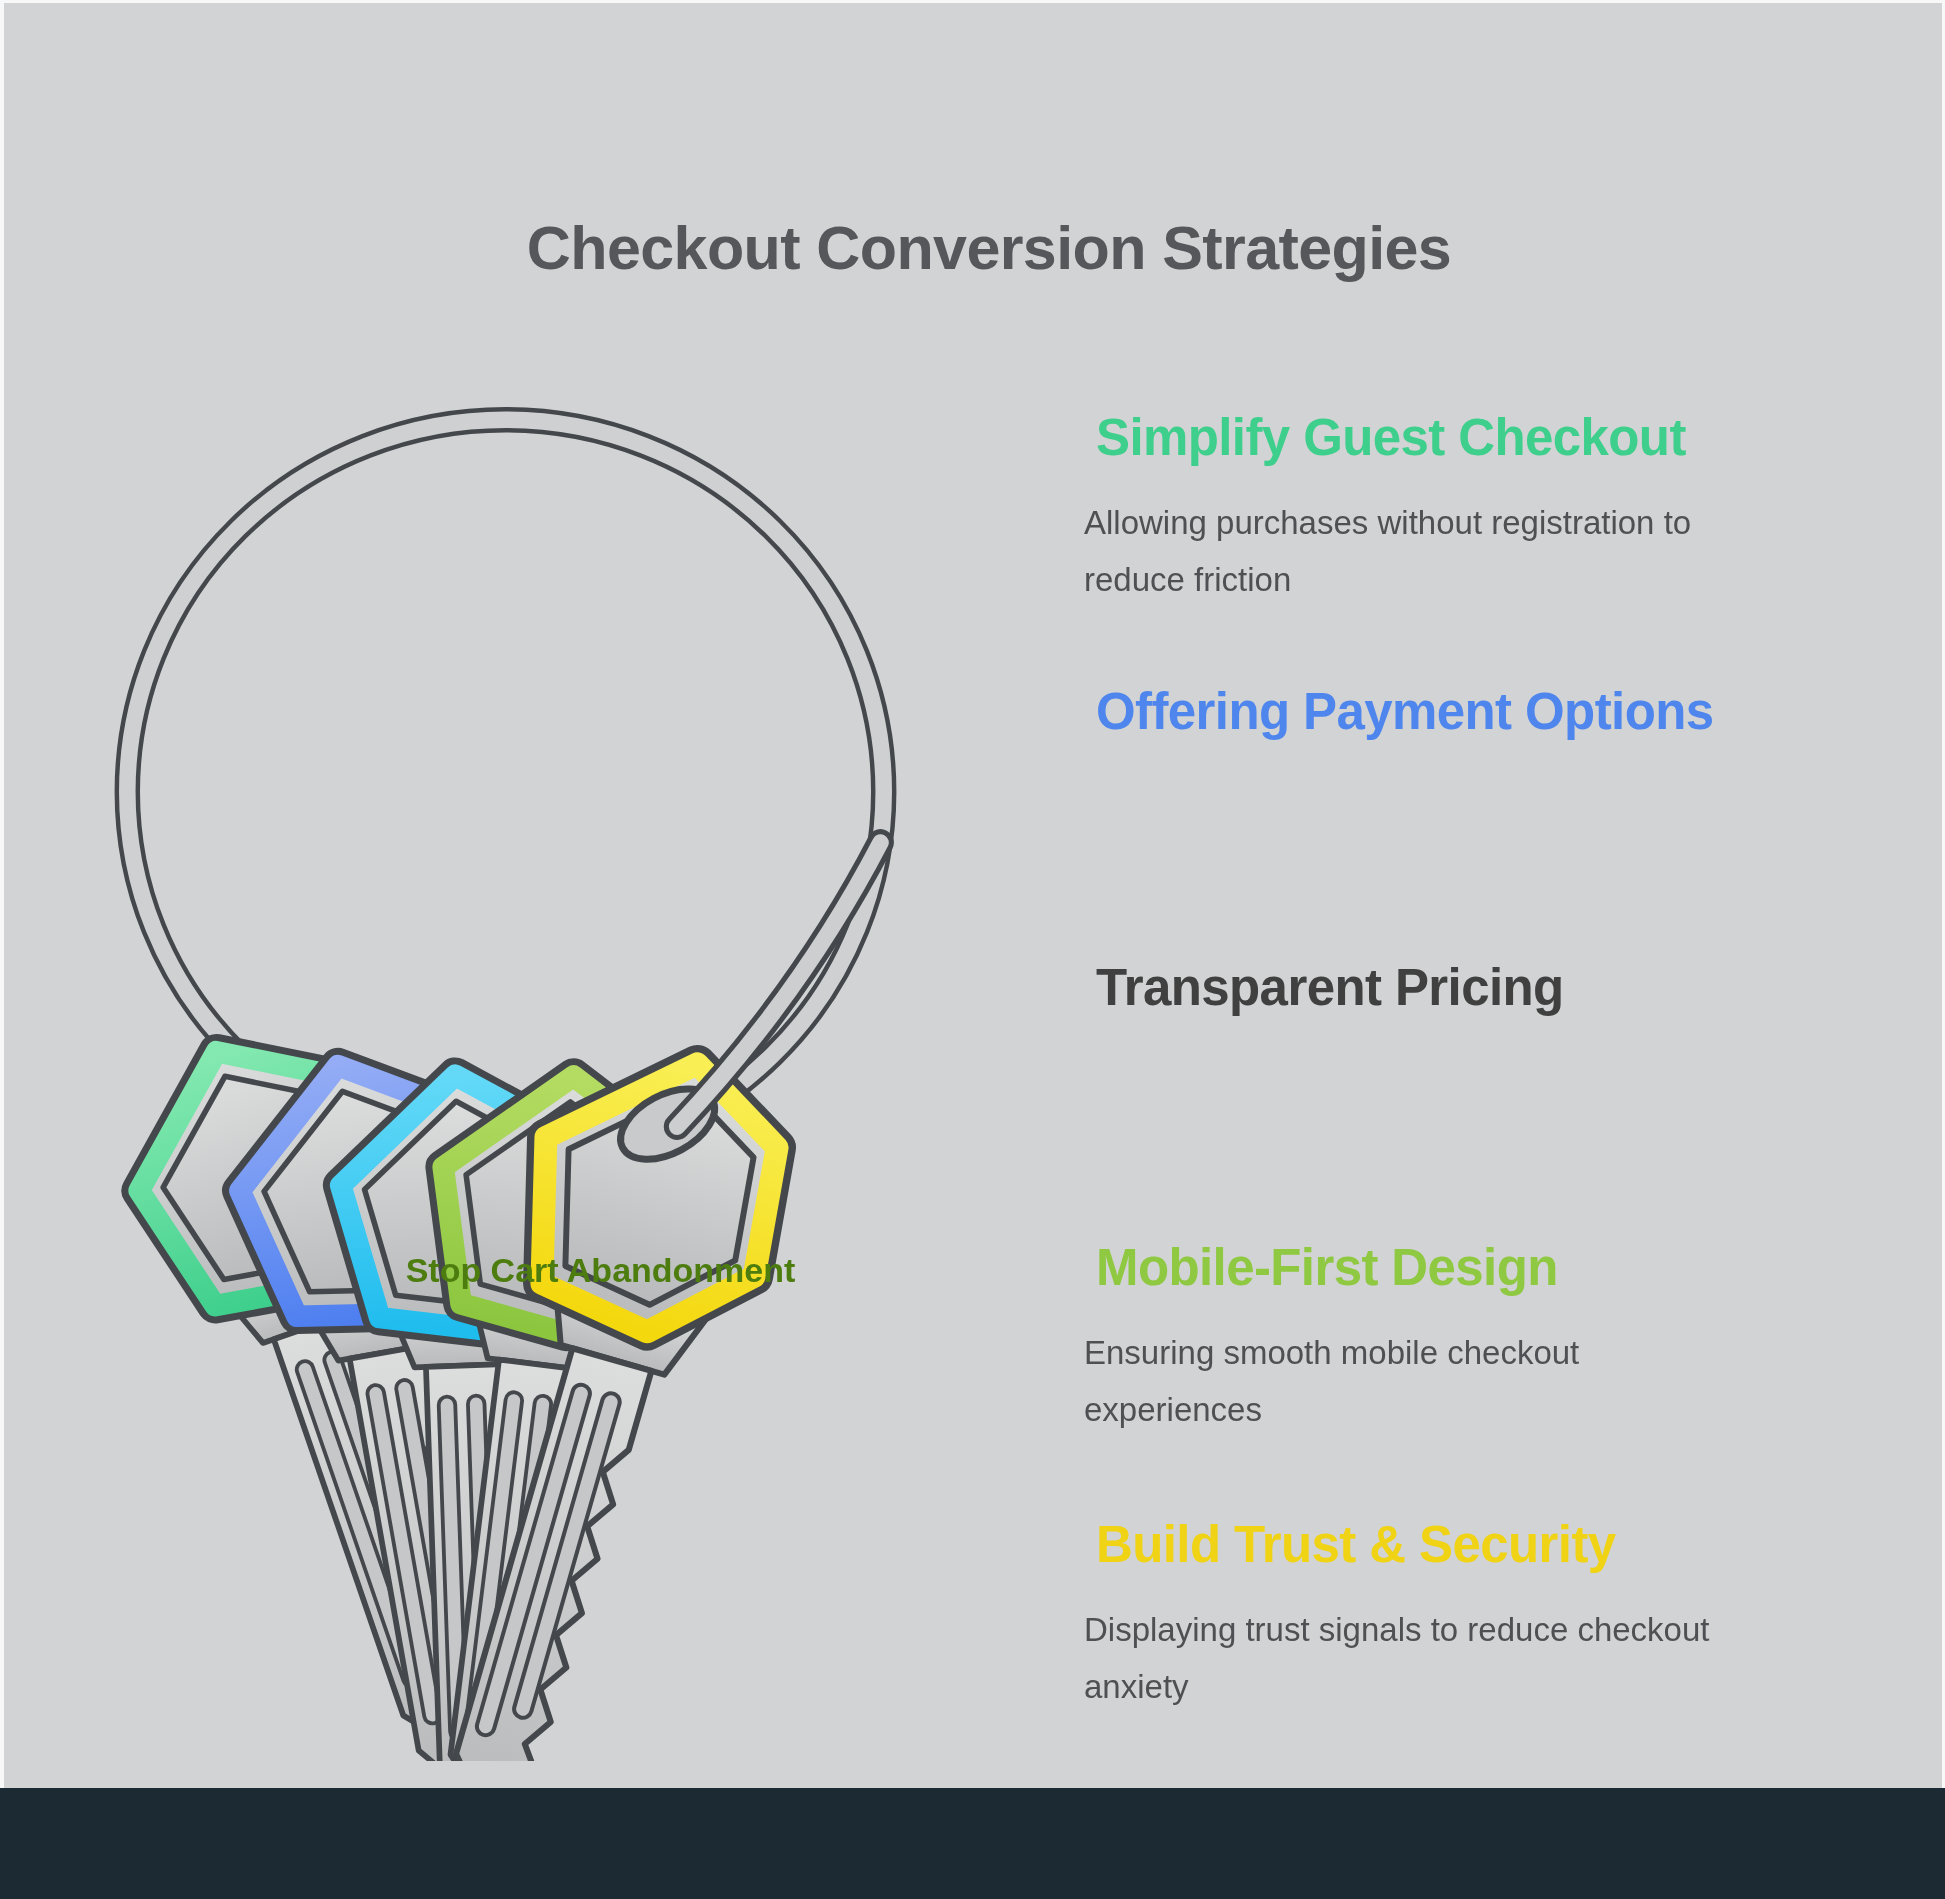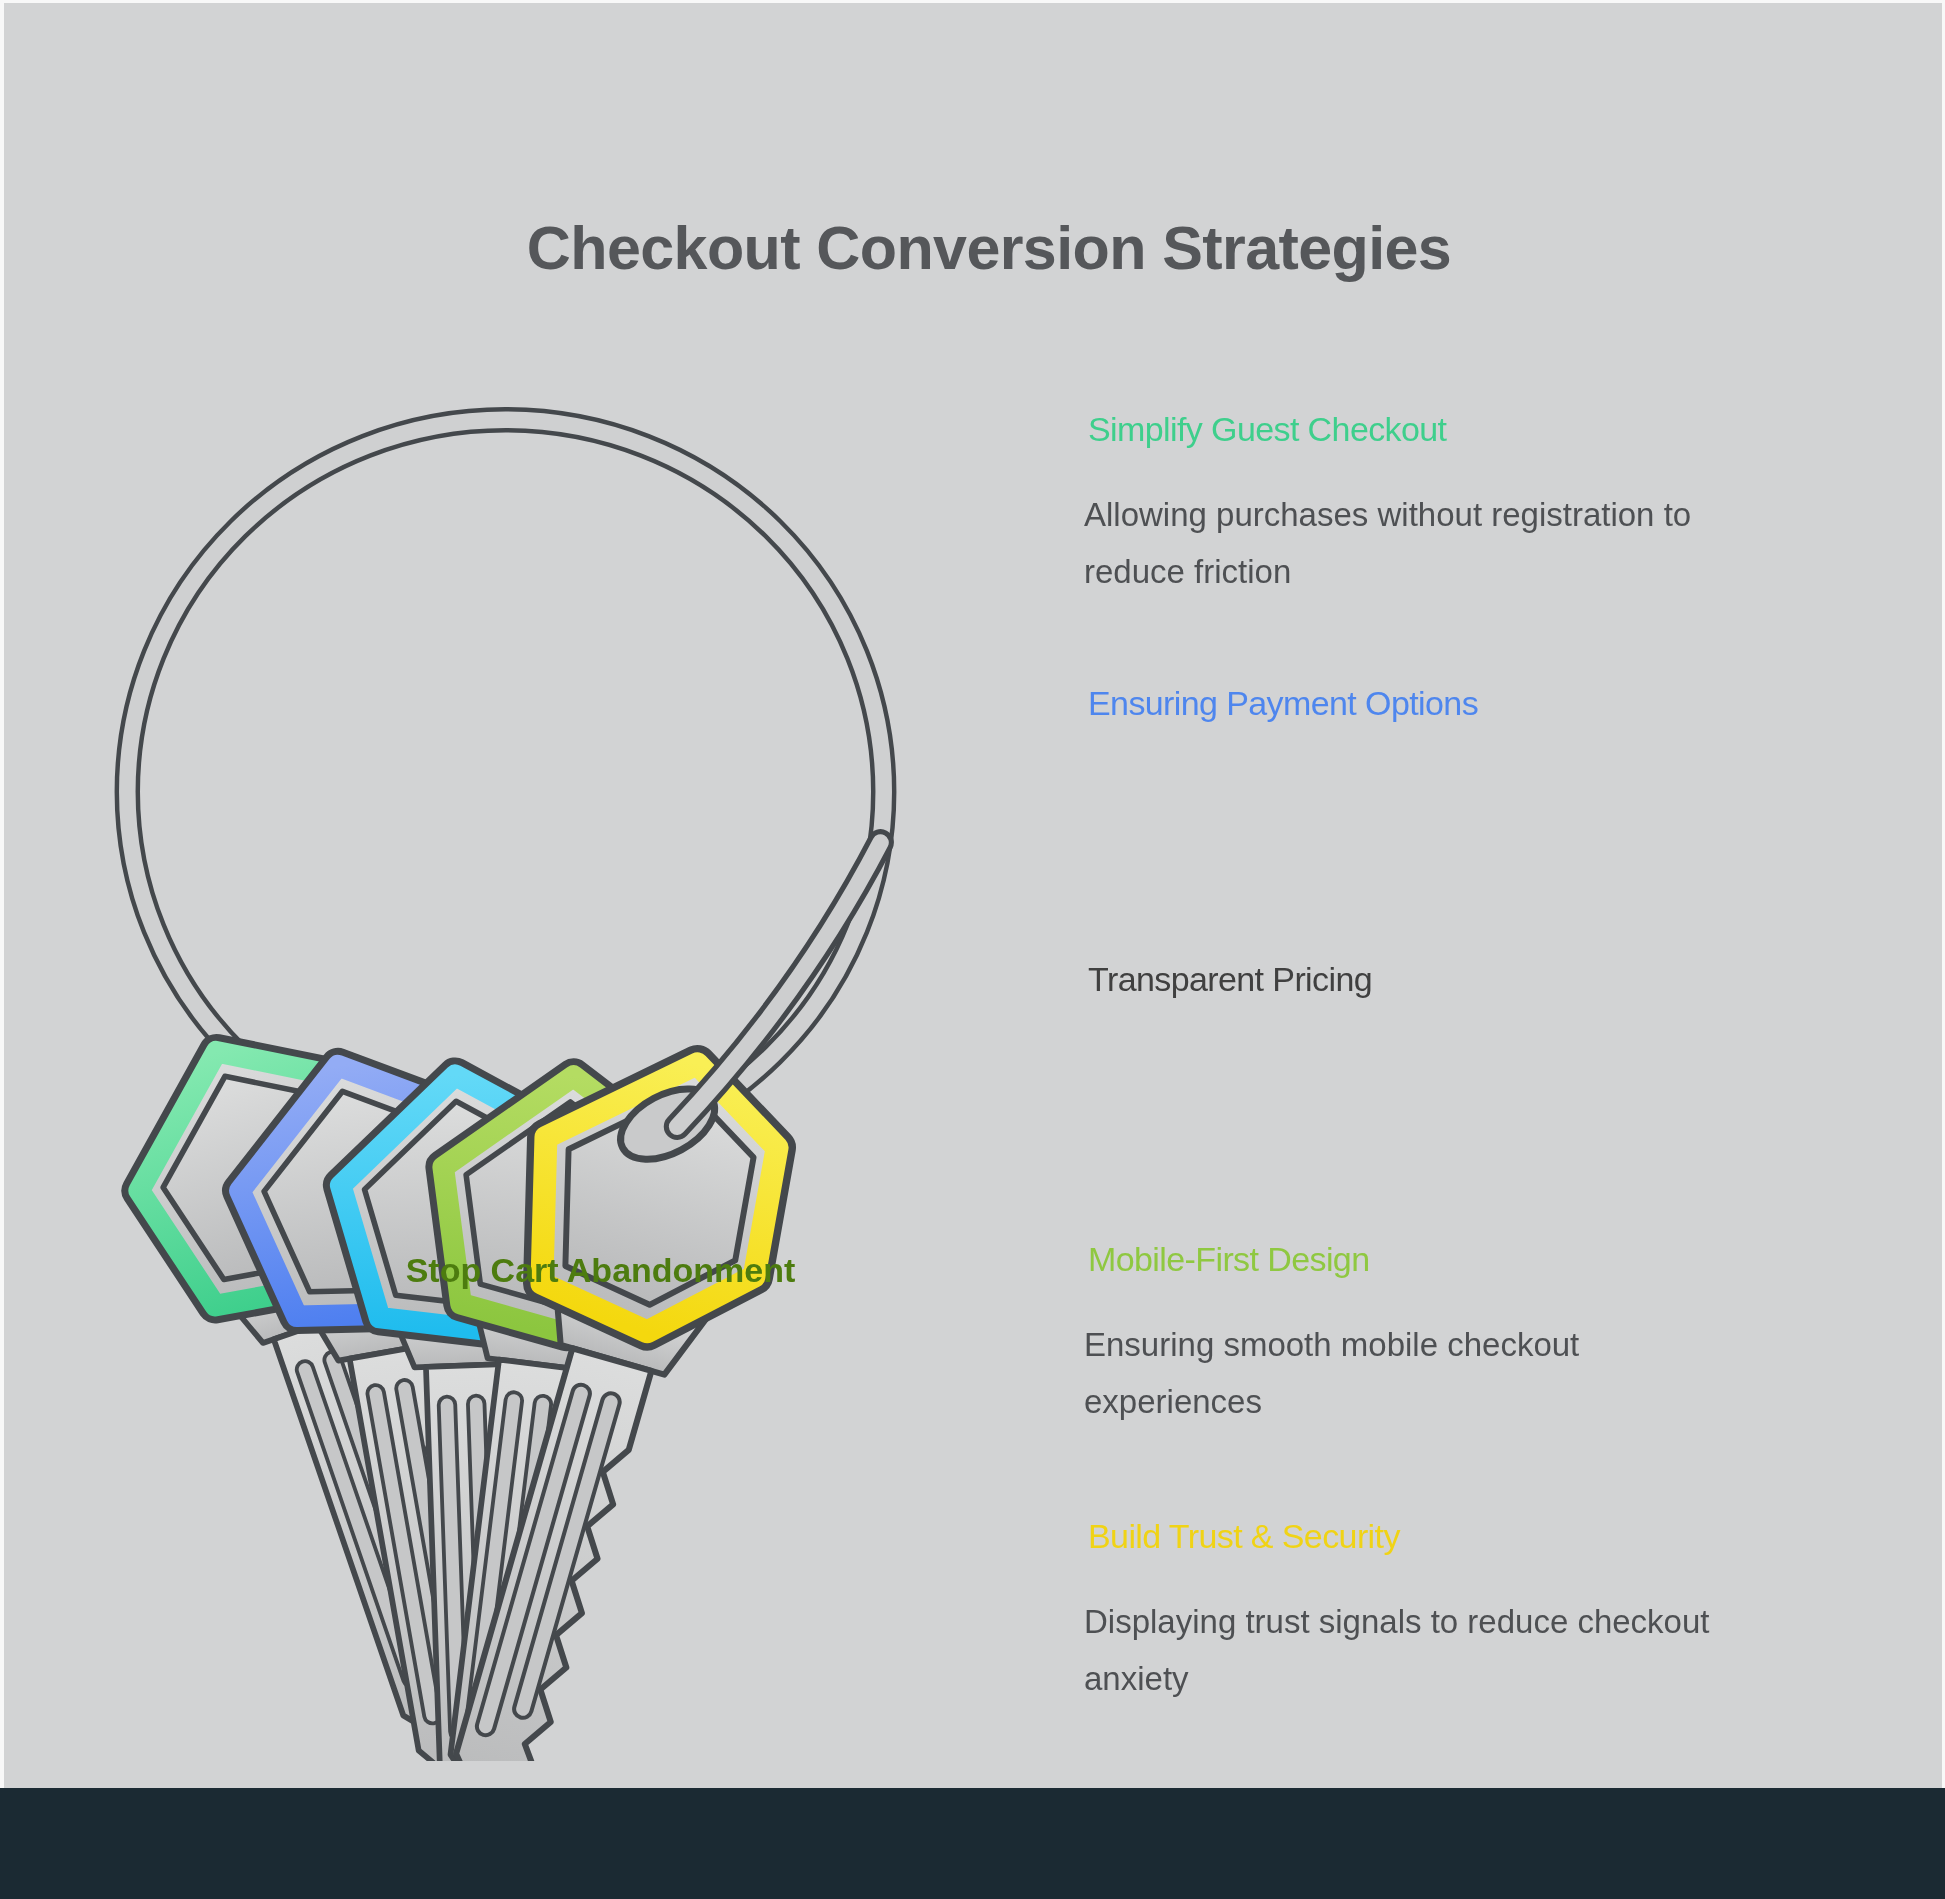--- a/index.html
+++ b/index.html
@@ -58,24 +58,24 @@
   .strategies {
     position: absolute;
     left: 1084px;
     top: 0;
     width: 731px;
     height: 1780px;
     color: #4e5053;
   }
   .strategy { position: absolute; left: 0; width: 731px; }
   .strategy h2 {
-    margin: 4px;
-    font-size: 34px;
+    margin: 12px;
+    font-size: 51px;
     line-height: 61px;
-    font-weight: normal;
+    font-weight: bold;
     letter-spacing: -0.6px;
     white-space: nowrap;
   }
   .strategy p {
     margin: 26px 0 0 0;
     width: 639px;
     font-size: 33px;
     line-height: 57px;
     font-weight: normal;
   }
@@ -195,21 +195,21 @@
   </div>
 
   <section class="strategies" style="color: rgb(78, 80, 83);">
 
     <article class="strategy" style="top:395px">
       <h2 style="color: rgb(62, 207, 140);">Simplify Guest Checkout</h2>
       <p>Allowing purchases without registration to reduce friction</p>
     </article>
 
     <article class="strategy" style="top:669px">
-      <h2 style="color: rgb(78, 134, 238);">Ensuring Payment Options</h2>
+      <h2 style="color: rgb(78, 134, 238);">Offering Payment Options</h2>
     </article>
 
     <article class="strategy" style="top:945px">
       <h2 style="color: #404040;">Transparent Pricing</h2>
     </article>
 
     <article class="strategy" style="top:1225px">
       <h2 style="color: rgb(143, 200, 65);">Mobile-First Design</h2>
       <p>Ensuring smooth mobile checkout experiences</p>
     </article>

